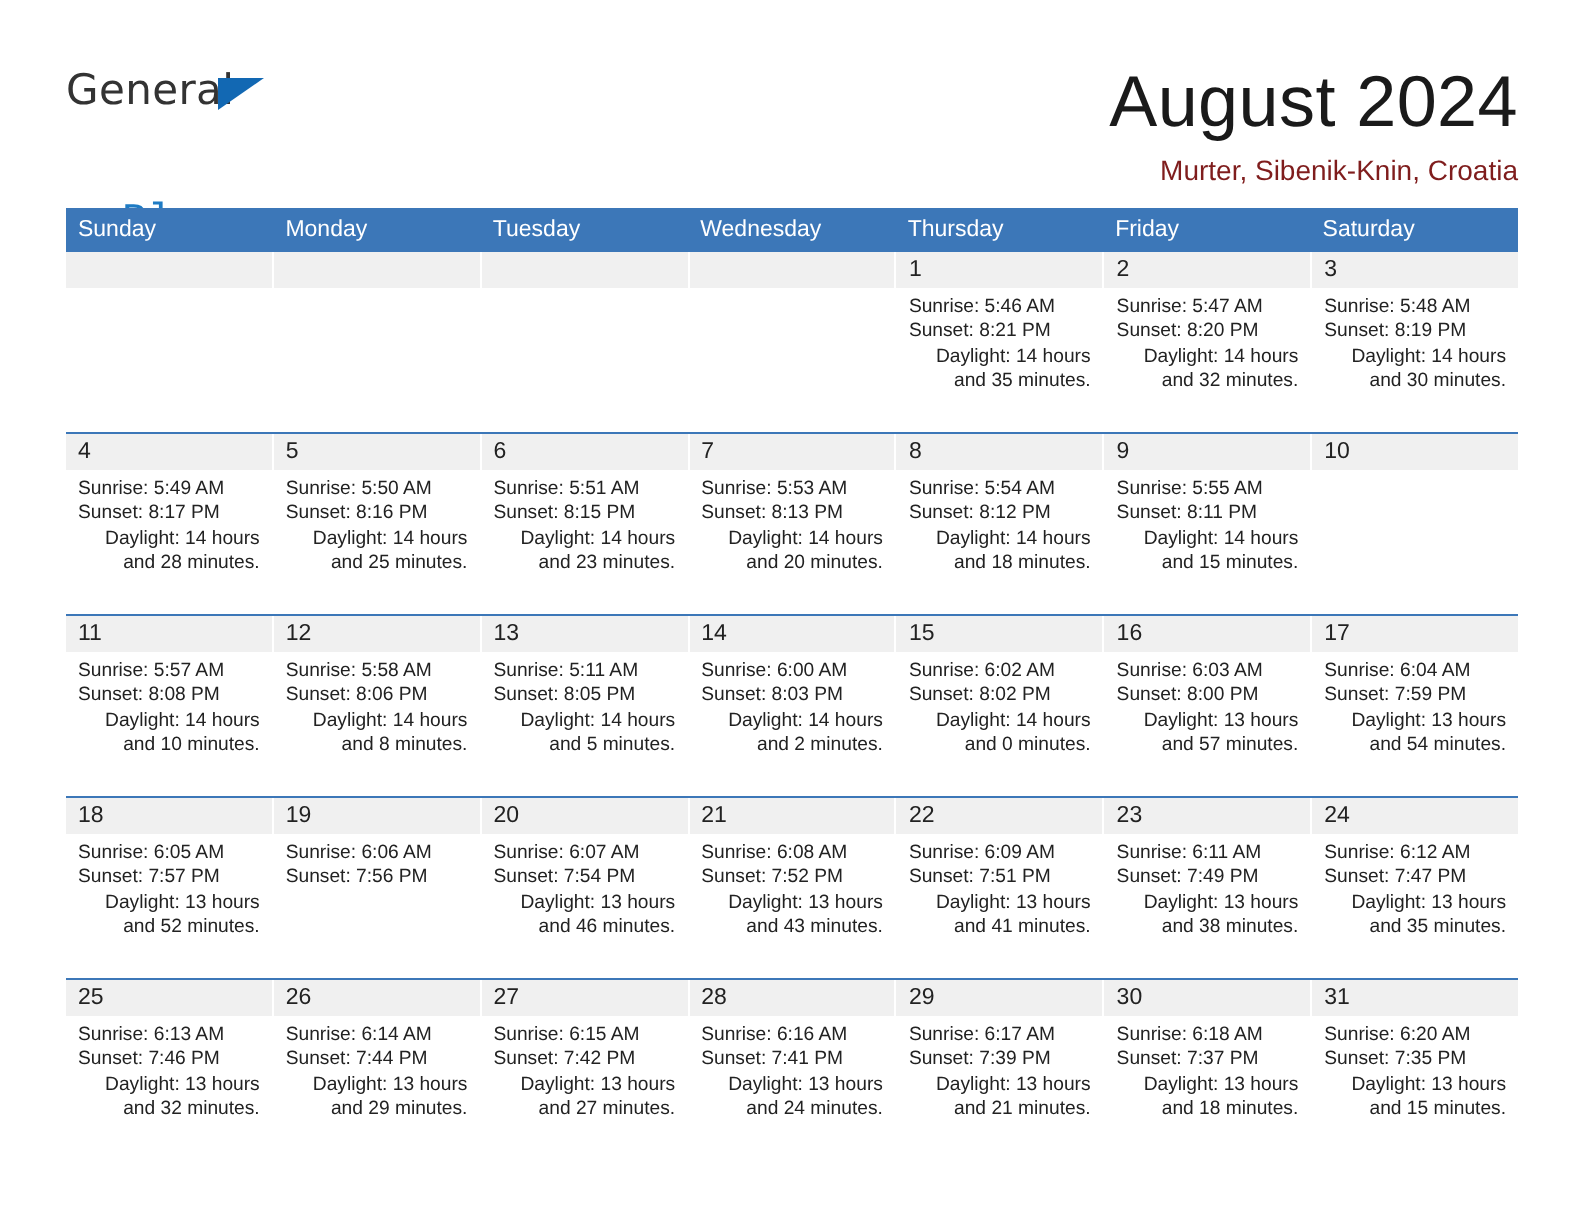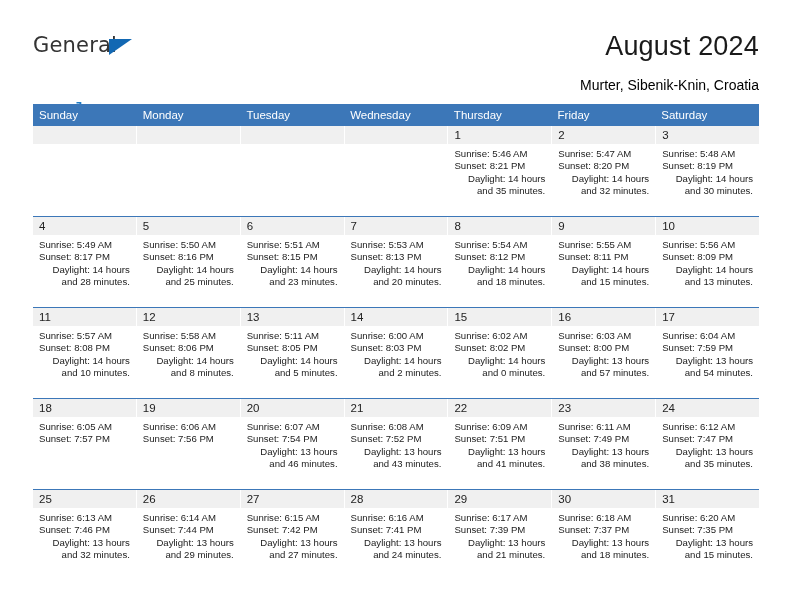--- a/index.html
+++ b/index.html
@@ -63,33 +63,33 @@
     letter-spacing: .2px;
     color: #1E7BC4;
     font-family: Liberation Mono, monospace;
     font-weight: 400;
     margin-top: 44px;
   }
   .title {
     position: absolute;
     right: 33px;
     top: 33px;
-    font-size: 27px;
+    font-size: 36px;
     color: #1a1a1a;
     font-weight: 400;
     text-align: right;
     line-height: 1;
     letter-spacing: .2px;
   }
   .subtitle {
     position: absolute;
     right: 33px;
     top: 78px;
     font-size: 14px;
-    color: #000000;
+    color: #7f1d1d;
     font-weight: 400;
     text-align: left;
     line-height: 1;
   }
 
   
   .calendar {
     position: absolute;
     left: 33px;
     top: 104px;
@@ -253,25 +253,20 @@
           <div class="cell">
             <div class="daynum">9</div>
             <div class="info">
               <div>Sunrise: 5:55 AM</div>
               <div>Sunset: 8:11 PM</div>
               <div class="dl">Daylight: 14 hours and 15 minutes.</div>
             </div>
           </div>
           <div class="cell">
             <div class="daynum">10</div>
-            <div class="info">
-              <div>Sunrise: 5:56 AM</div>
-              <div>Sunset: 8:09 PM</div>
-              <div class="dl">Daylight: 14 hours and 13 minutes.</div>
-            </div>
           </div>
         </div>
         <div class="week">
           <div class="cell">
             <div class="daynum">11</div>
             <div class="info">
               <div>Sunrise: 5:57 AM</div>
               <div>Sunset: 8:08 PM</div>
               <div class="dl">Daylight: 14 hours and 10 minutes.</div>
             </div>
@@ -324,20 +319,21 @@
               <div class="dl">Daylight: 13 hours and 54 minutes.</div>
             </div>
           </div>
         </div>
         <div class="week">
           <div class="cell">
             <div class="daynum">18</div>
             <div class="info">
               <div>Sunrise: 6:05 AM</div>
               <div>Sunset: 7:57 PM</div>
+              <div class="dl">Daylight: 13 hours and 52 minutes.</div>
             </div>
           </div>
           <div class="cell">
             <div class="daynum">19</div>
             <div class="info">
               <div>Sunrise: 6:06 AM</div>
               <div>Sunset: 7:56 PM</div>
             </div>
           </div>
           <div class="cell">

